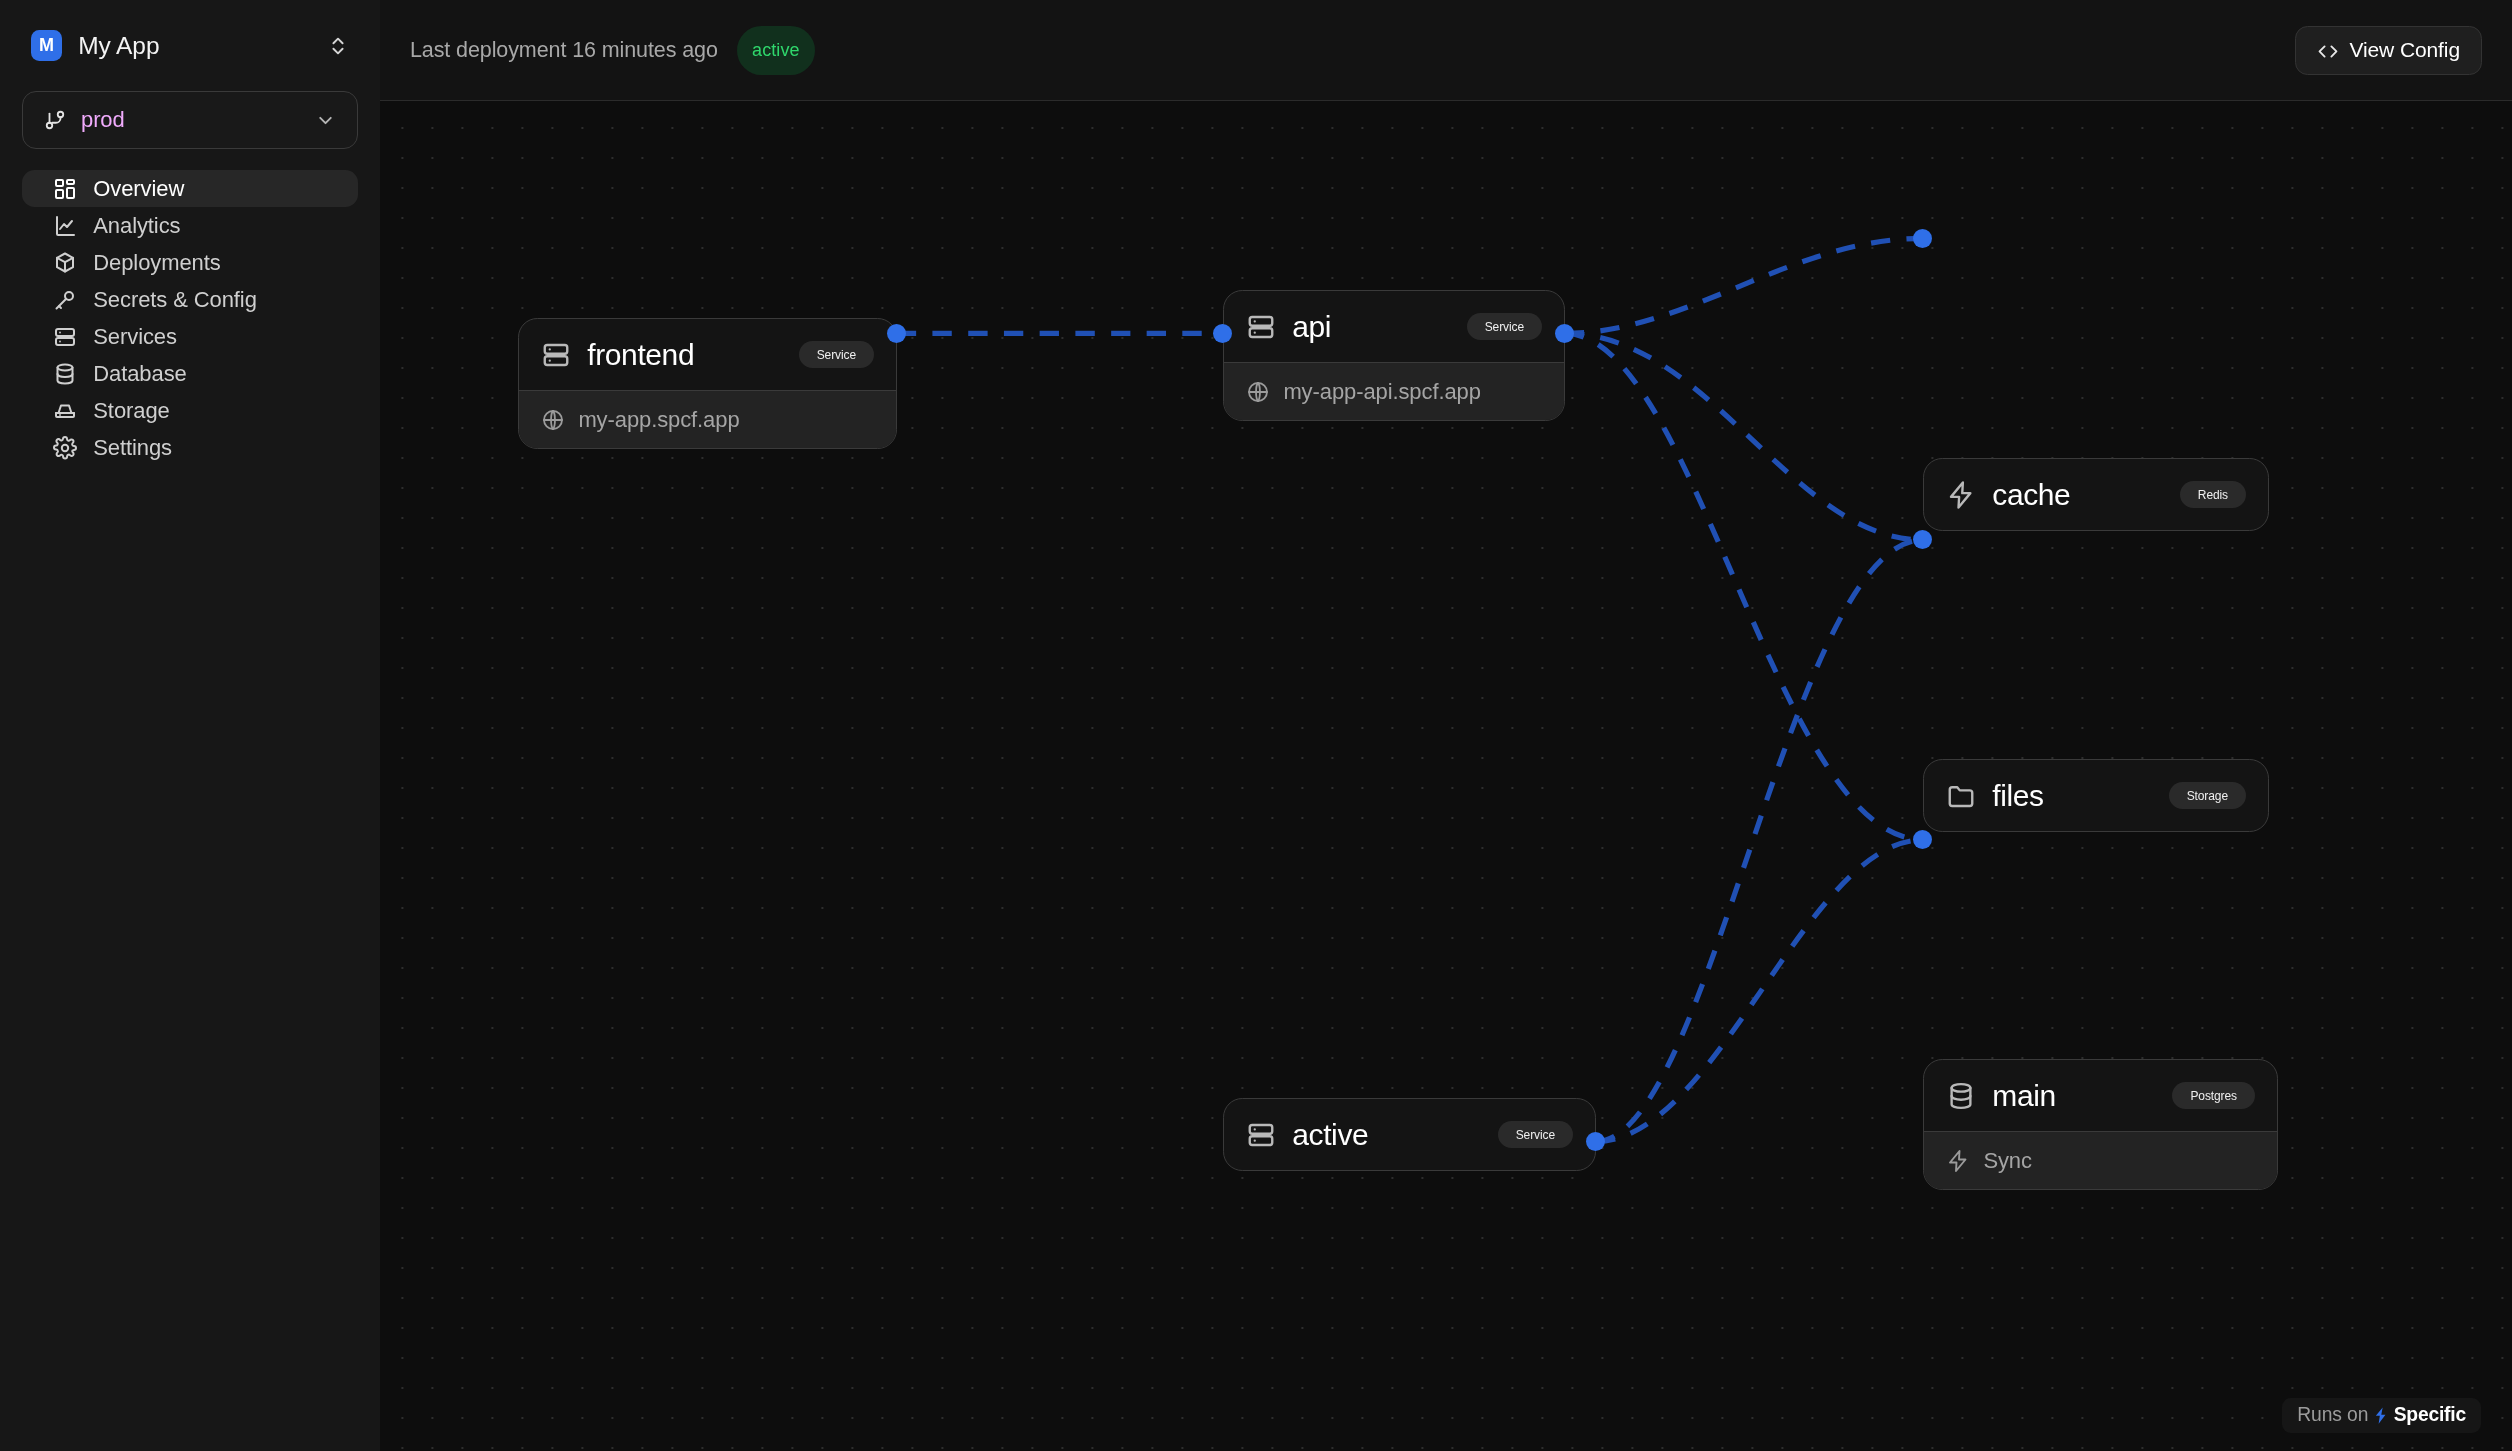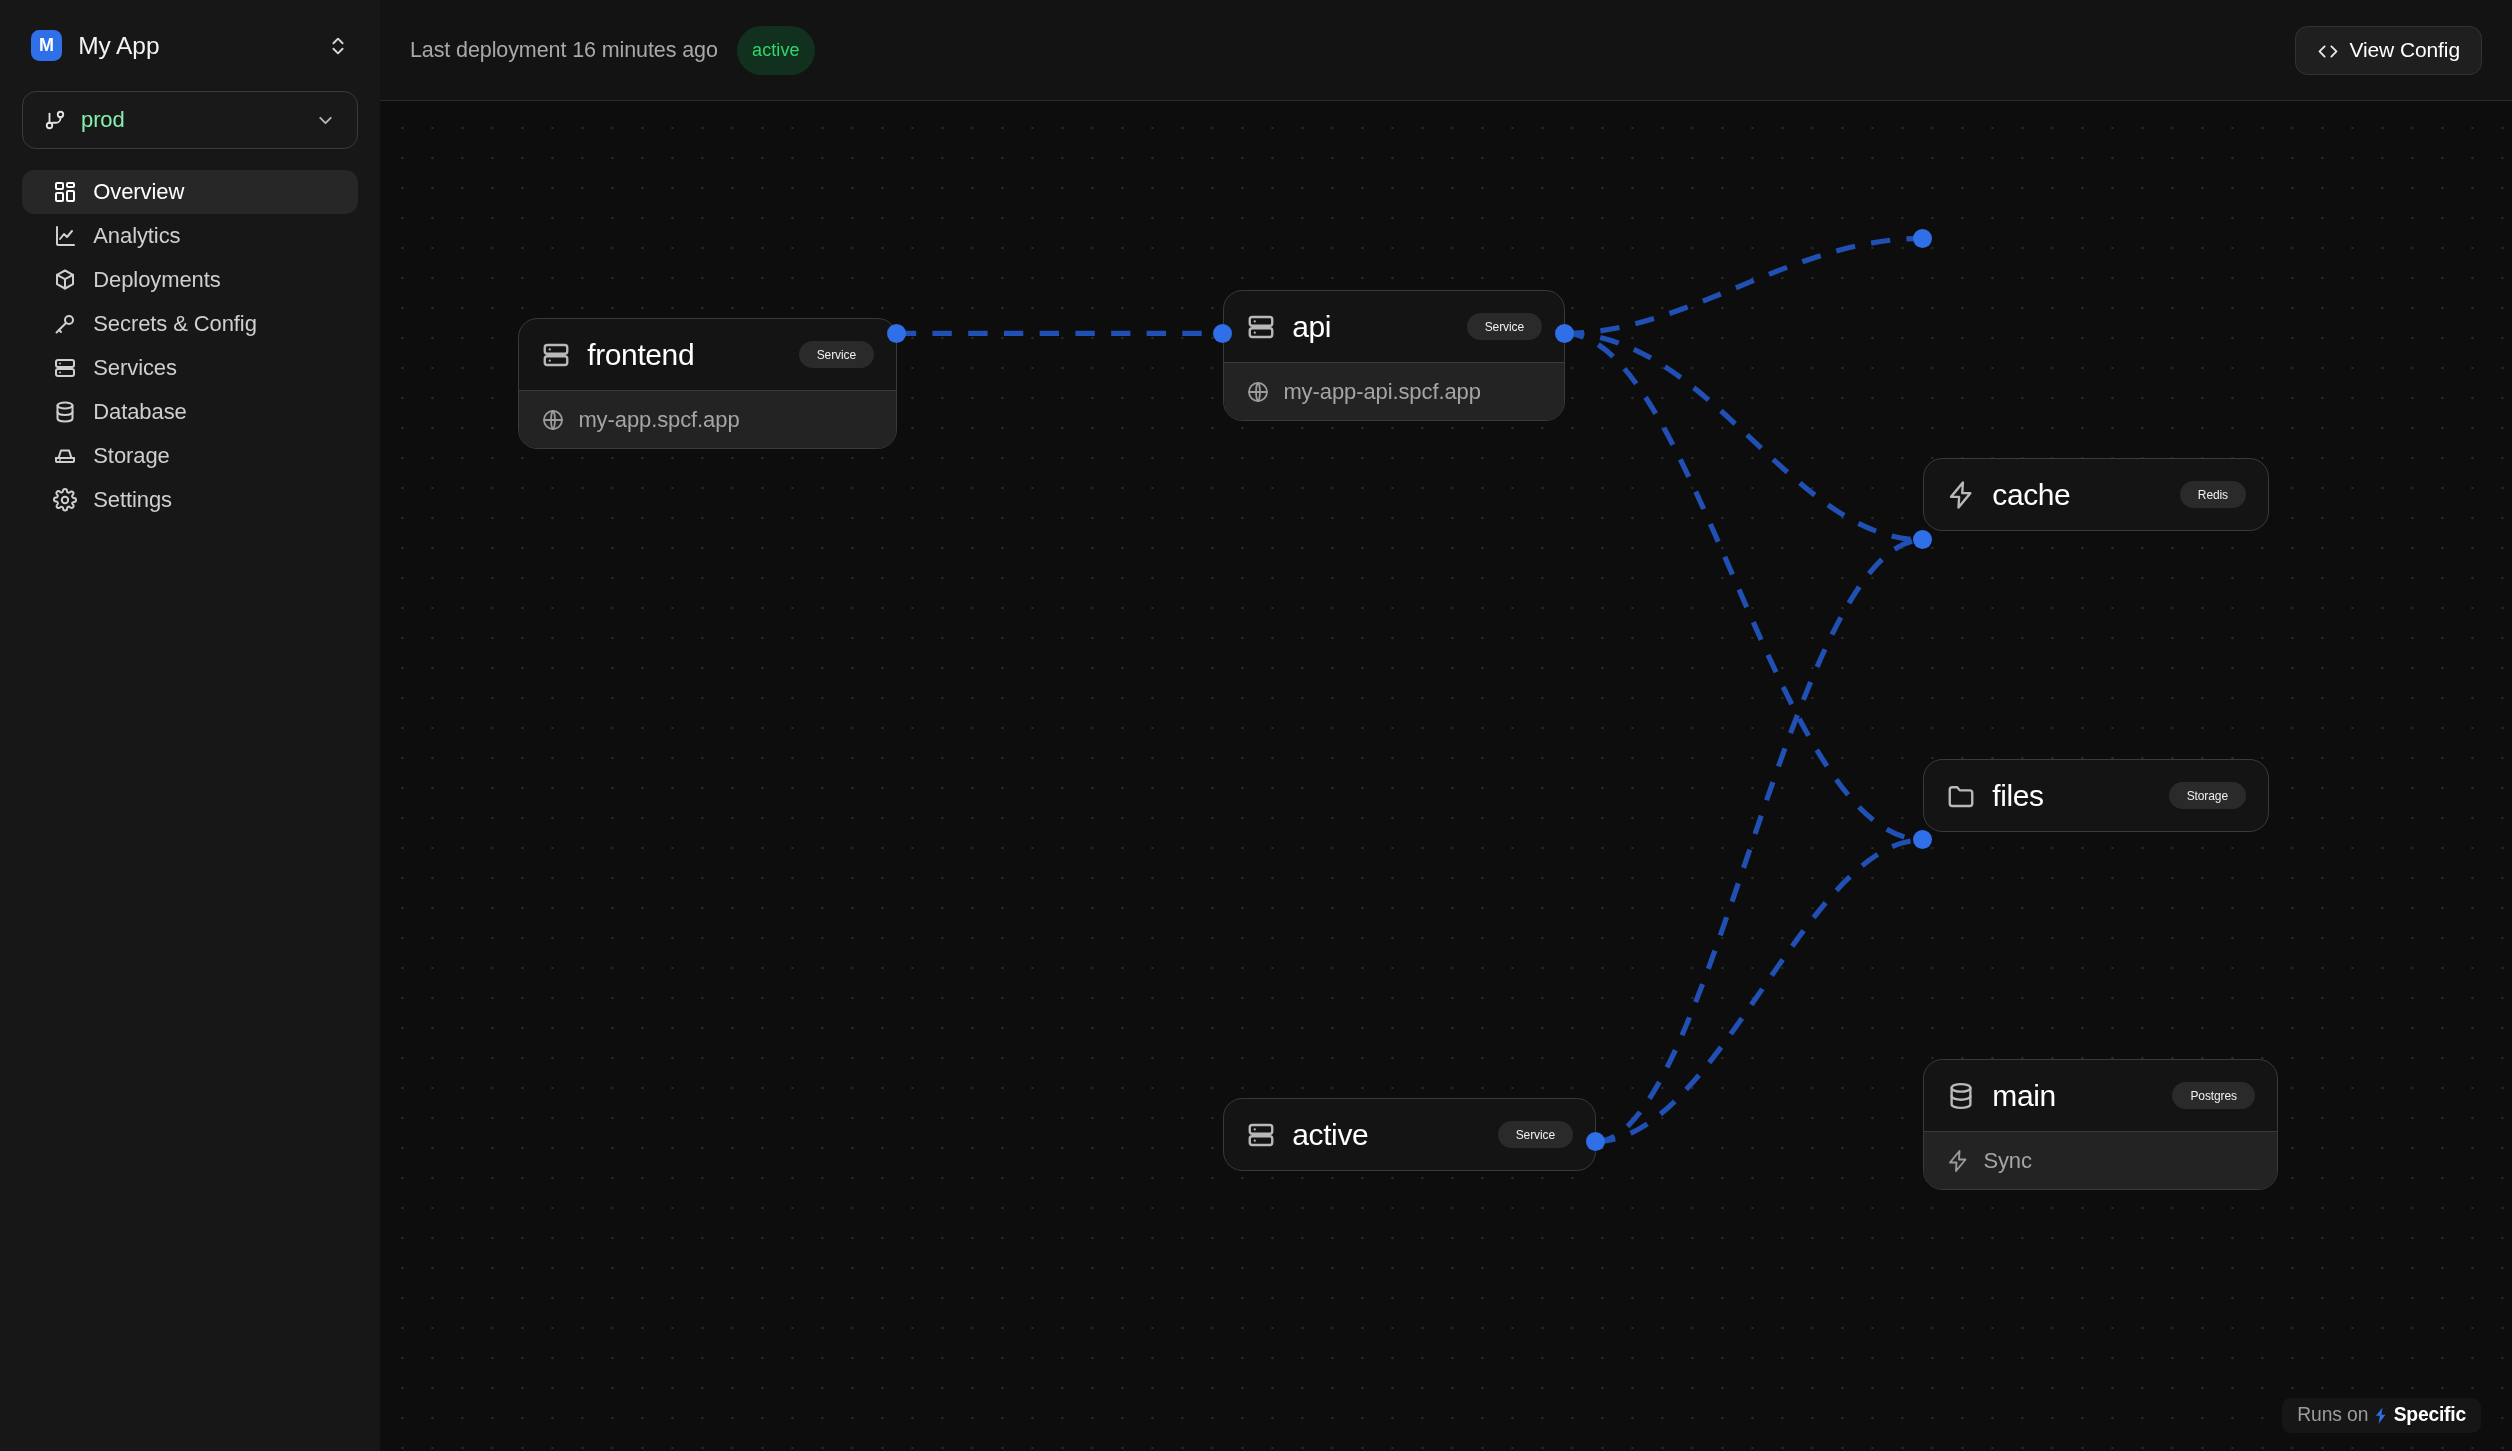--- a/index.html
+++ b/index.html
@@ -54,26 +54,26 @@
     height:58px;
     margin:0 0 21px 0;
     border:1.2px solid #3a3a3a;
     border-radius:14px;
     display:flex; align-items:center;
     padding:0 21px;
     gap:15px;
     background:#191919;
   }
   .env-icon { width:22px; height:22px; flex:0 0 22px; color:#e3e3e3; }
-  .env-label { font-size:22px; color:#86efac; flex:1; letter-spacing:-0.1px; }
+  .env-label { font-size:22px; color:#f0abfc; flex:1; letter-spacing:-0.1px; }
   .env-chev { width:21px; height:21px; flex:0 0 21px; color:#b5b5b5; }
 
   .nav { display:flex; flex-direction:column; }
   .nav-item {
-    height:44px;
+    height:37px;
     display:flex; align-items:center;
     padding:0 31px;
     gap:16.3px;
     border-radius:12.6px;
     color:#cfcfcf;
   }
   .nav-item.active { background:#272727; color:#ffffff; }
   .nav-icon { width:24px; height:24px; flex:0 0 24px; }
   .nav-label { font-size:22px; letter-spacing:-0.1px; }
 

